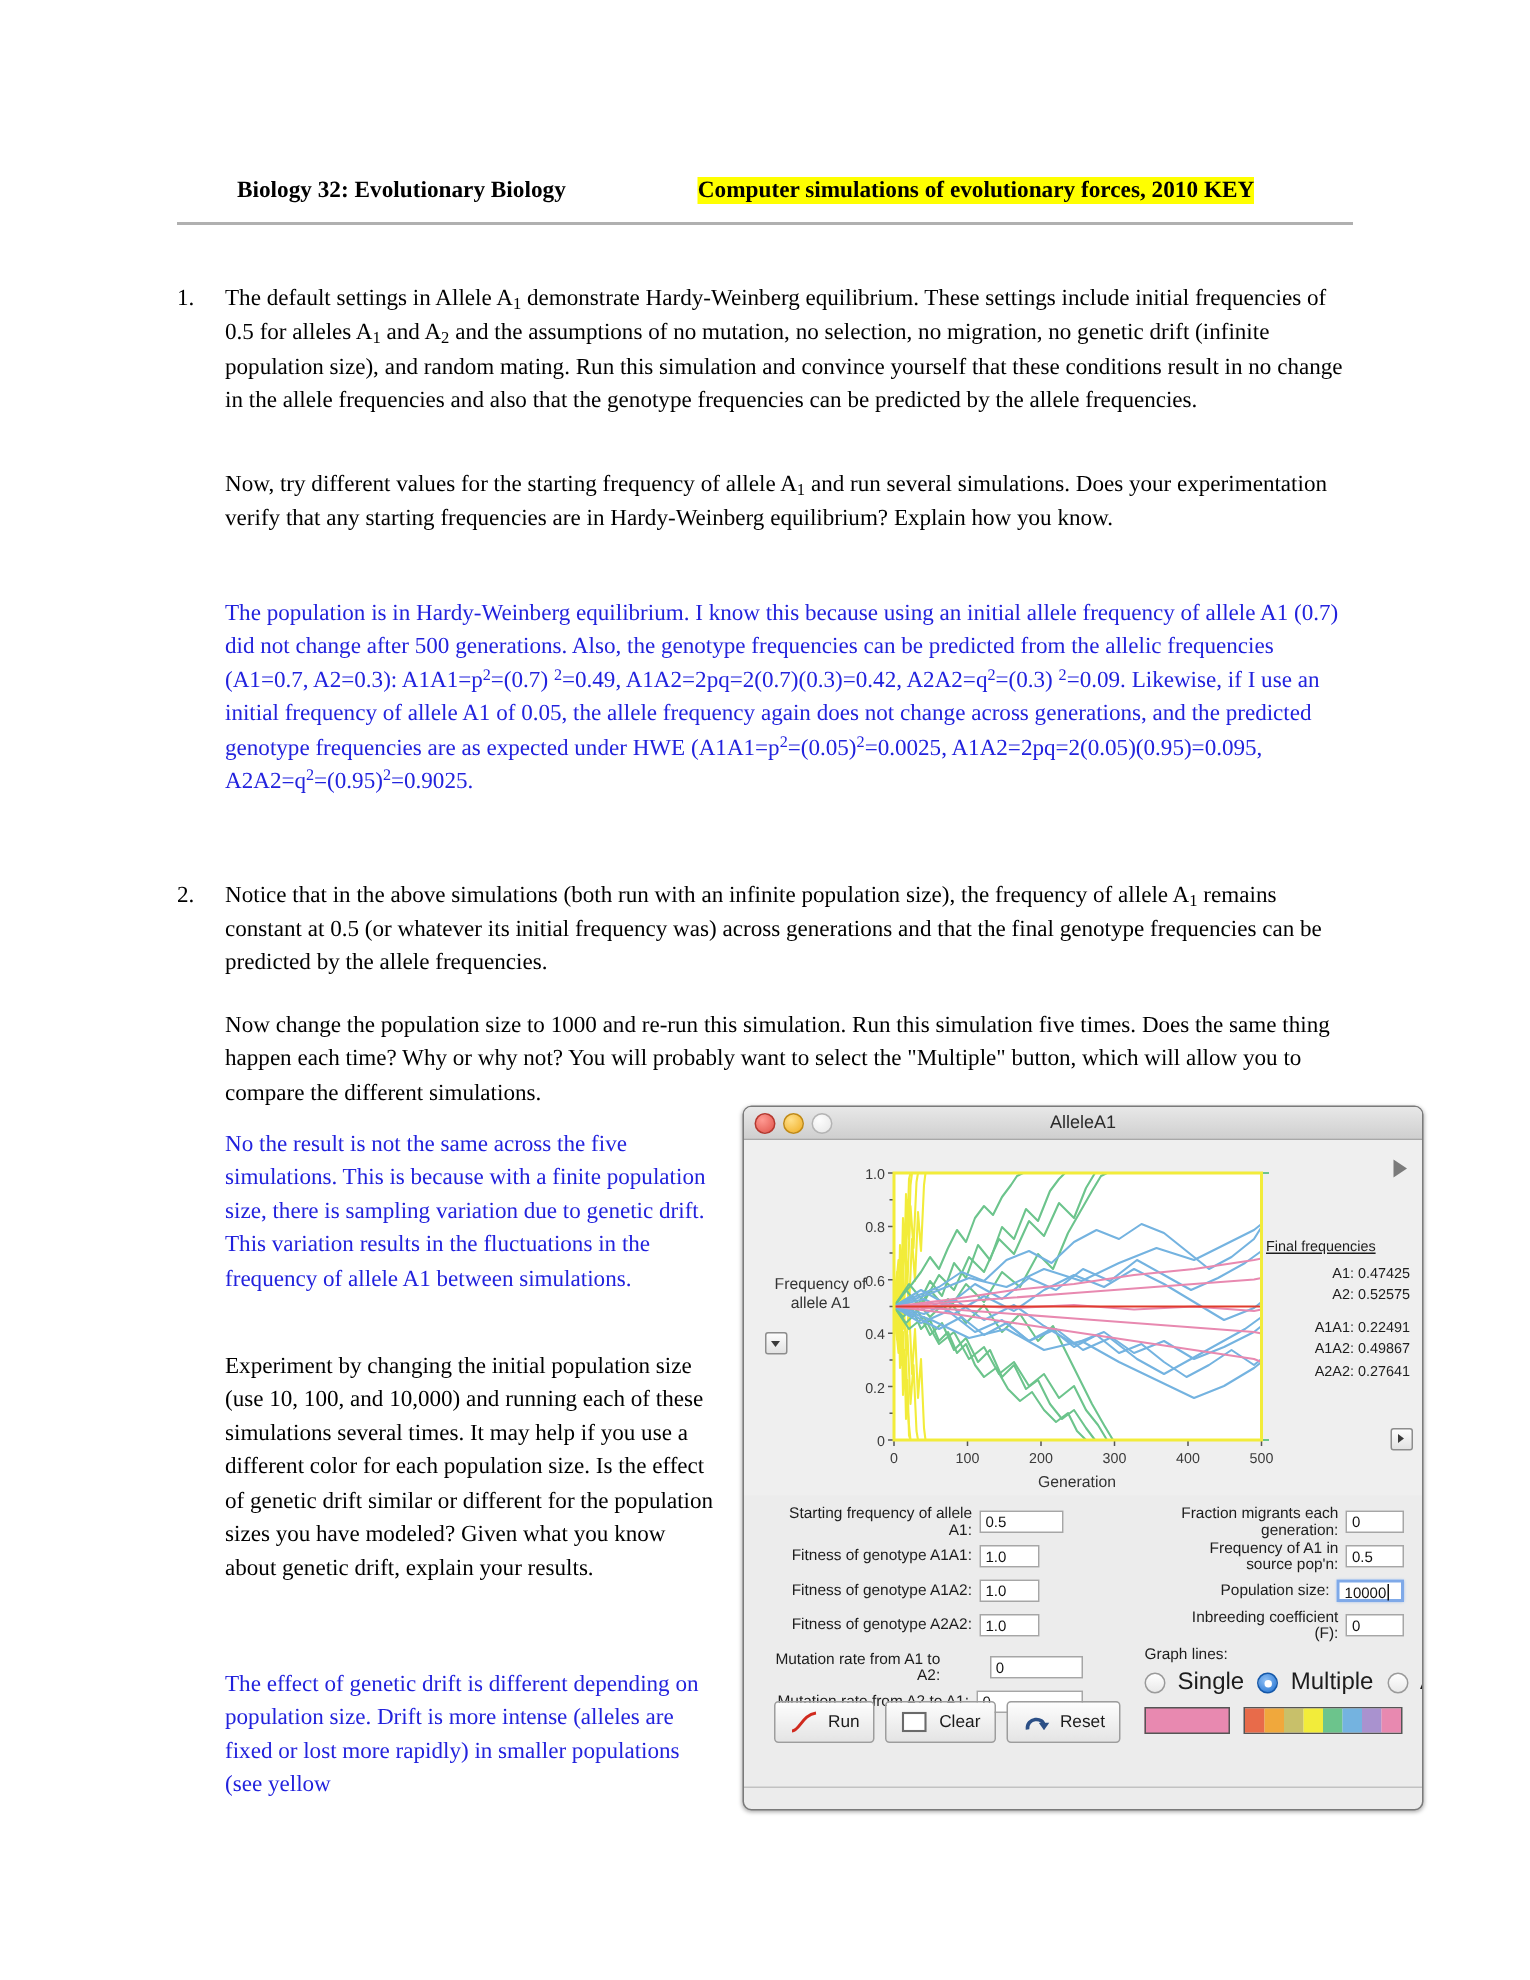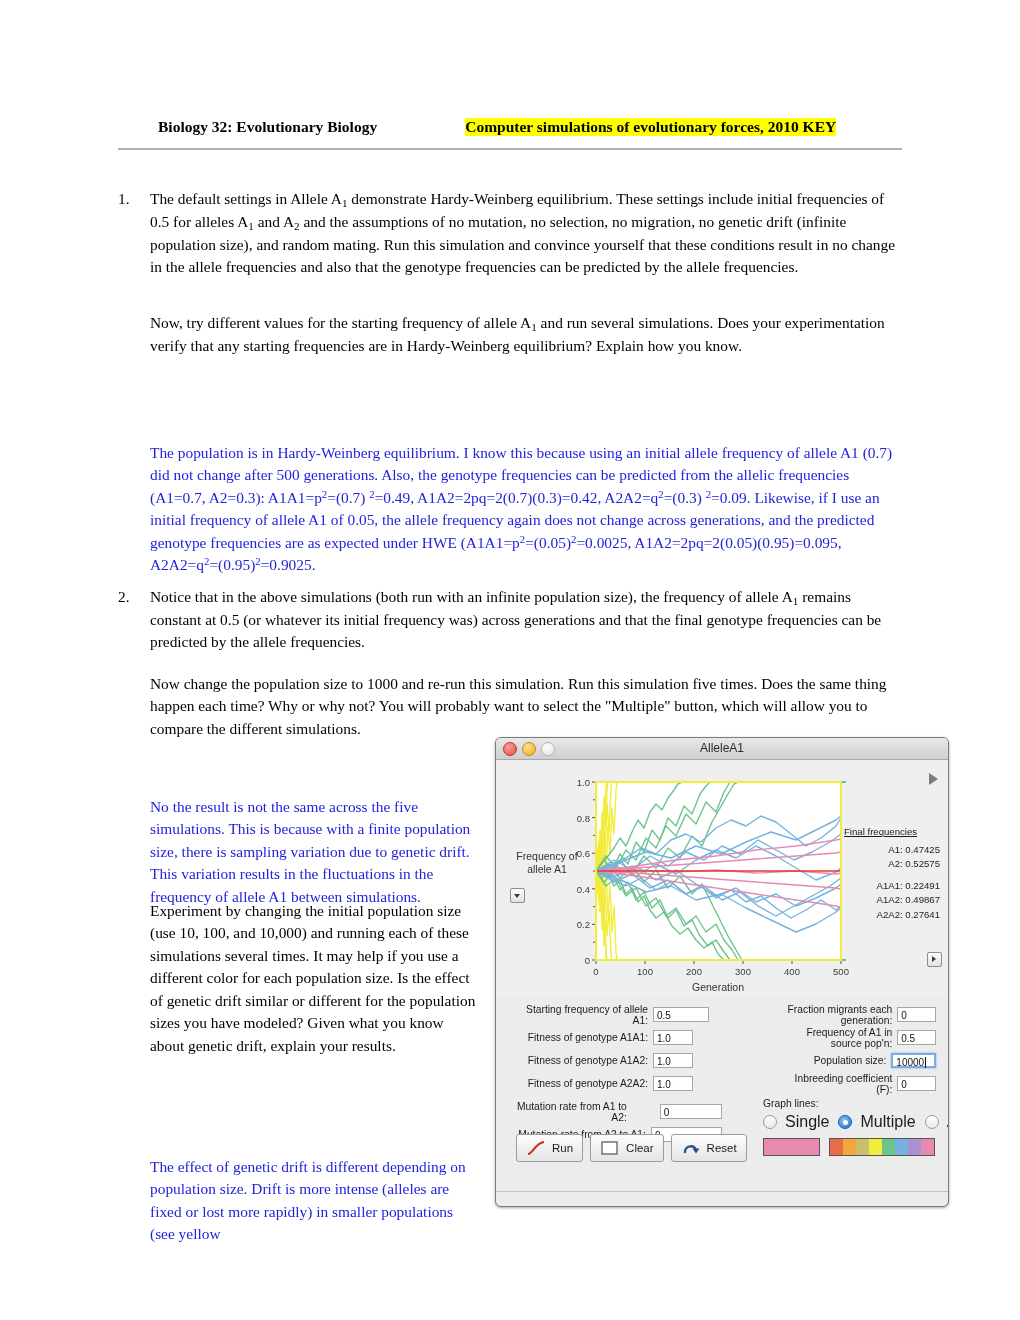--- a/index.html
+++ b/index.html
@@ -15,21 +15,21 @@
   .hdr-row{display:flex;align-items:baseline;margin-left:40px;}
   .hdr-left{font-weight:bold;font-size:15.5px;white-space:nowrap;}
   .hdr-right{font-weight:bold;font-size:15.5px;background:#ffff00;
              white-space:nowrap;margin-left:88px;}
   .hdr-rule{position:absolute;left:118px;top:148px;width:784px;height:2px;
             background:#b0b0b0;}
 
   
   .blk{position:absolute;font-size:15.4px;line-height:1.46;text-align:left;}
   .num{position:absolute;font-size:15.4px;line-height:1.46;}
-  .blue{color:#2222dd;margin-top:44px;}
+  .blue{color:#2222dd;}
   sub{font-size:.72em;vertical-align:-0.25em;}
   sup{font-size:.70em;vertical-align:0.45em;}
 
   
   .win{position:absolute;left:495px;top:737px;width:452px;height:468px;
        background:#ececec;border:1px solid #7a7a7a;border-radius:6px;
        box-shadow:0 1px 3px rgba(0,0,0,.35);overflow:hidden;
        font-family:"Liberation Sans","DejaVu Sans",sans-serif;}
   .titlebar{height:21px;
     background:linear-gradient(#e8e8e8,#cfcfcf);

